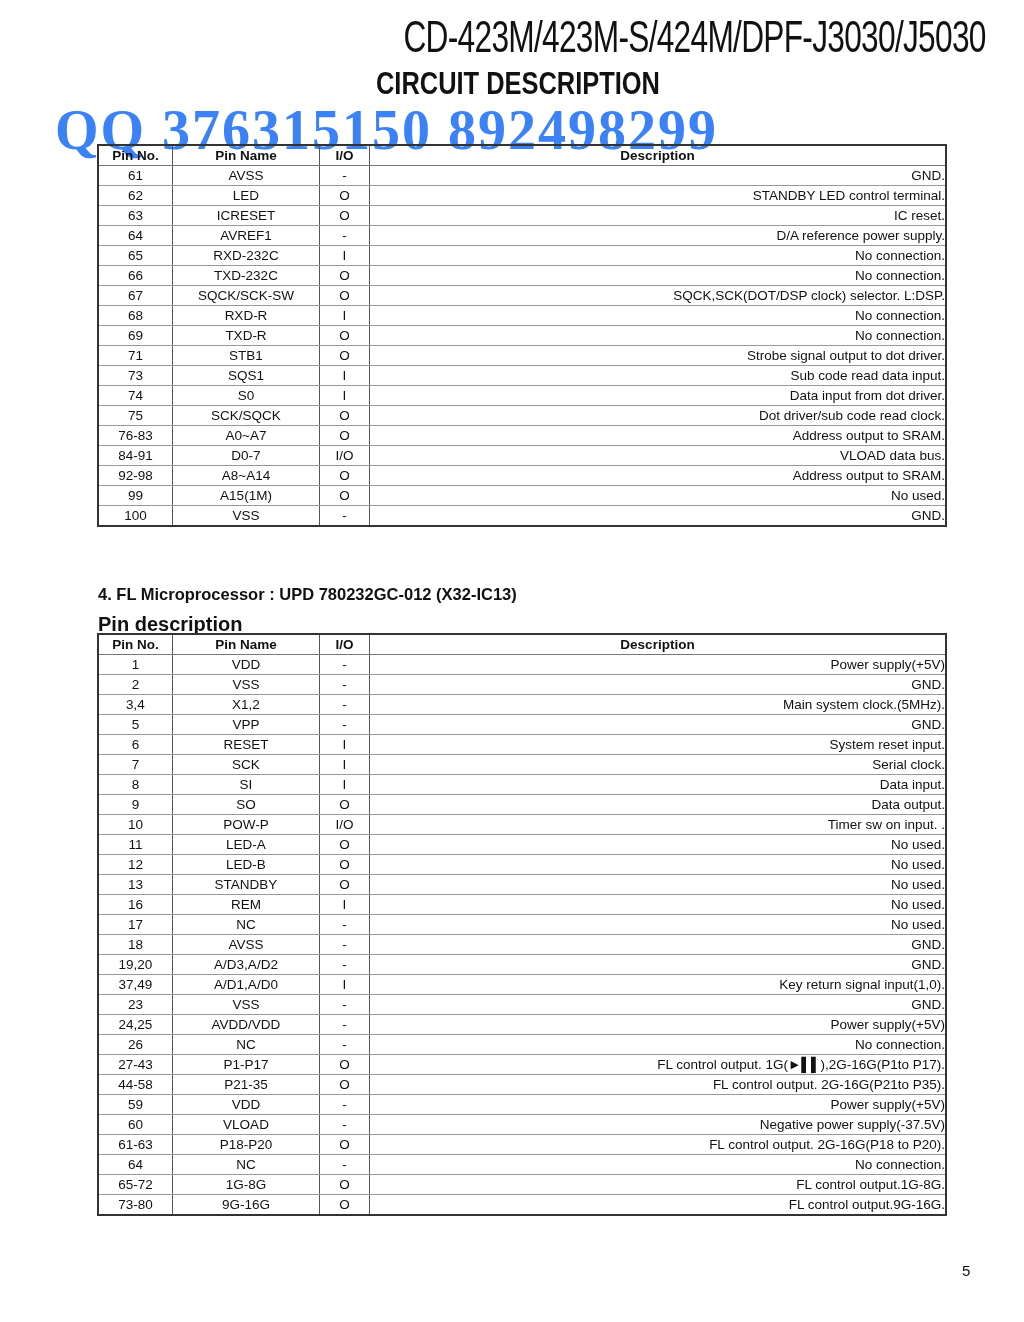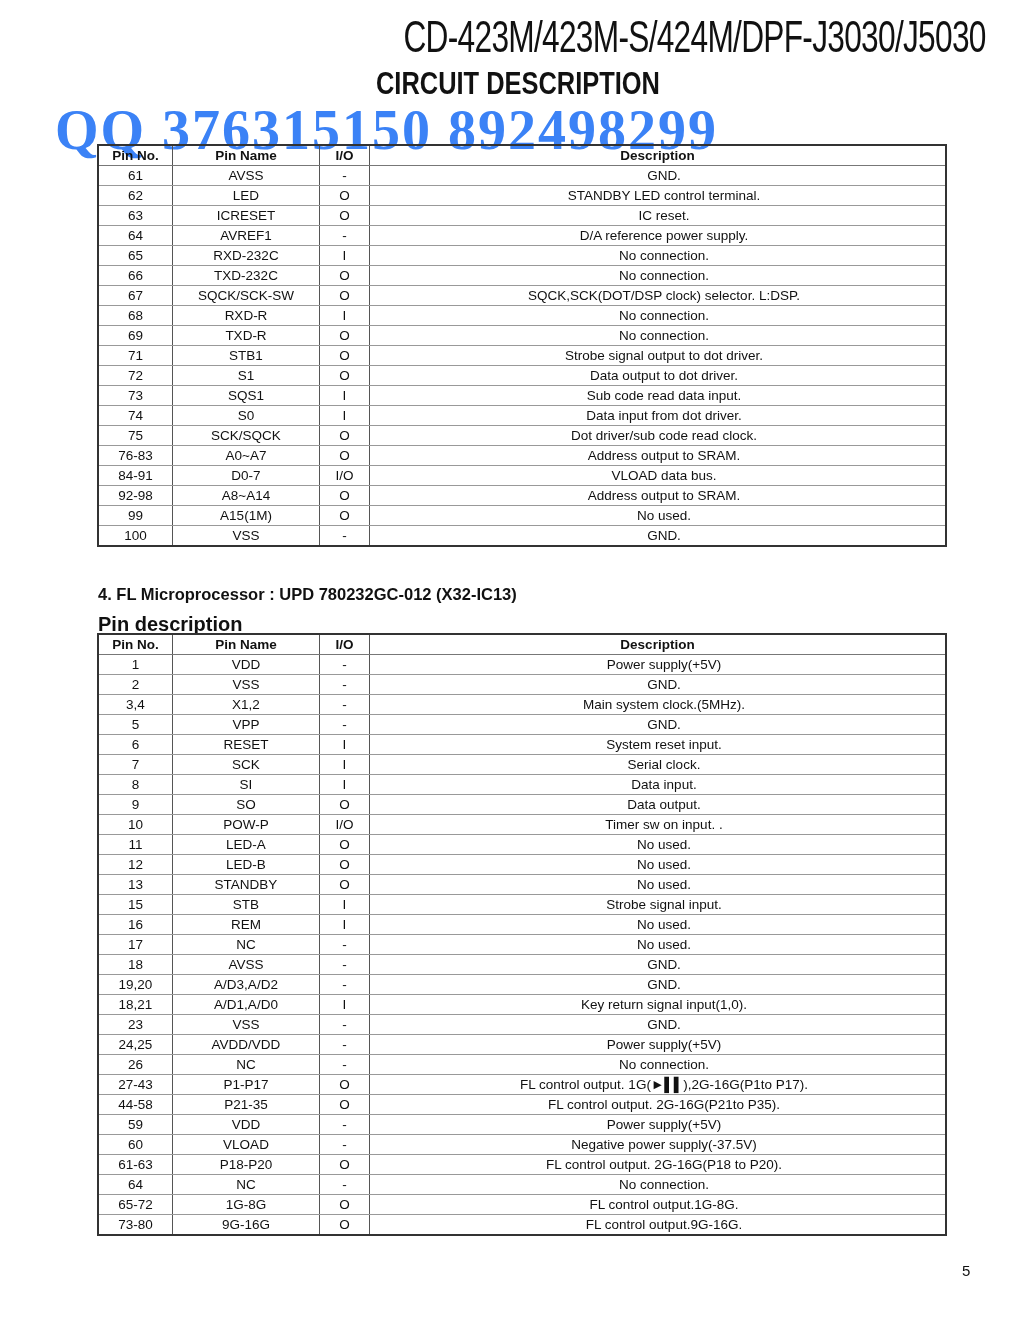--- a/index.html
+++ b/index.html
@@ -9,21 +9,21 @@
   .model-title { position: absolute; right: 38px; top: 12px; font-size: 44px; font-weight: normal;
                  transform: scaleX(0.72); transform-origin: right top; letter-spacing: -1px; z-index: 2; }
   .section-title { position: absolute; left: 376px; top: 66px; font-size: 31px; font-weight: bold;
                    transform: scaleX(0.82); transform-origin: left top; z-index: 2; }
   table.pins { position: absolute; left: 97px; width: 850px; border-collapse: collapse; z-index: 2;
                border: 2px solid #333; font-size: 13.5px; }
   table.pins th, table.pins td { border-left: 1px solid #555; border-right: 1px solid #555;
                border-bottom: 1px solid #999; height: 19px; padding: 0; line-height: 19px; }
   table.pins th { font-weight: bold; border-bottom: 1px solid #777; }
   table.pins td.c { text-align: center; }
-  table.pins td.d { text-align: center; padding-left: 13px; }
+  table.pins td.d { text-align: right; padding-left: 13px; }
   .col-no { width: 73px; } .col-name { width: 146px; } .col-io { width: 49px; }
   #table1 { top: 144px; }
   #table2 { top: 633px; }
   .heading4 { position: absolute; left: 98px; top: 585px; font-size: 16.5px; font-weight: bold; z-index: 2; text-align: right; }
   .subhead { position: absolute; left: 98px; top: 613px; font-size: 20px; font-weight: bold; z-index: 2; }
   .page-num { position: absolute; left: 962px; top: 1262px; font-size: 15px; z-index: 2; }
 </style>
 </head>
 <body>
 
@@ -96,26 +96,20 @@
         <td class="c">O</td>
         <td class="d">No connection.</td>
       </tr>
       <tr>
         <td class="c">71</td>
         <td class="c">STB1</td>
         <td class="c">O</td>
         <td class="d">Strobe signal output to dot driver.</td>
       </tr>
       <tr>
-        <td class="c">72</td>
-        <td class="c">S1</td>
-        <td class="c">O</td>
-        <td class="d">Data output to dot driver.</td>
-      </tr>
-      <tr>
         <td class="c">73</td>
         <td class="c">SQS1</td>
         <td class="c">I</td>
         <td class="d">Sub code read data input.</td>
       </tr>
       <tr>
         <td class="c">74</td>
         <td class="c">S0</td>
         <td class="c">I</td>
         <td class="d">Data input from dot driver.</td>
@@ -238,26 +232,20 @@
         <td class="c">O</td>
         <td class="d">No used.</td>
       </tr>
       <tr>
         <td class="c">13</td>
         <td class="c">STANDBY</td>
         <td class="c">O</td>
         <td class="d">No used.</td>
       </tr>
       <tr>
-        <td class="c">15</td>
-        <td class="c">STB</td>
-        <td class="c">I</td>
-        <td class="d">Strobe signal input.</td>
-      </tr>
-      <tr>
         <td class="c">16</td>
         <td class="c">REM</td>
         <td class="c">I</td>
         <td class="d">No used.</td>
       </tr>
       <tr>
         <td class="c">17</td>
         <td class="c">NC</td>
         <td class="c">-</td>
         <td class="d">No used.</td>
@@ -268,21 +256,21 @@
         <td class="c">-</td>
         <td class="d">GND.</td>
       </tr>
       <tr>
         <td class="c">19,20</td>
         <td class="c">A/D3,A/D2</td>
         <td class="c">-</td>
         <td class="d">GND.</td>
       </tr>
       <tr>
-        <td class="c">18,21</td>
+        <td class="c">37,49</td>
         <td class="c">A/D1,A/D0</td>
         <td class="c">I</td>
         <td class="d">Key return signal input(1,0).</td>
       </tr>
       <tr>
         <td class="c">23</td>
         <td class="c">VSS</td>
         <td class="c">-</td>
         <td class="d">GND.</td>
       </tr>

